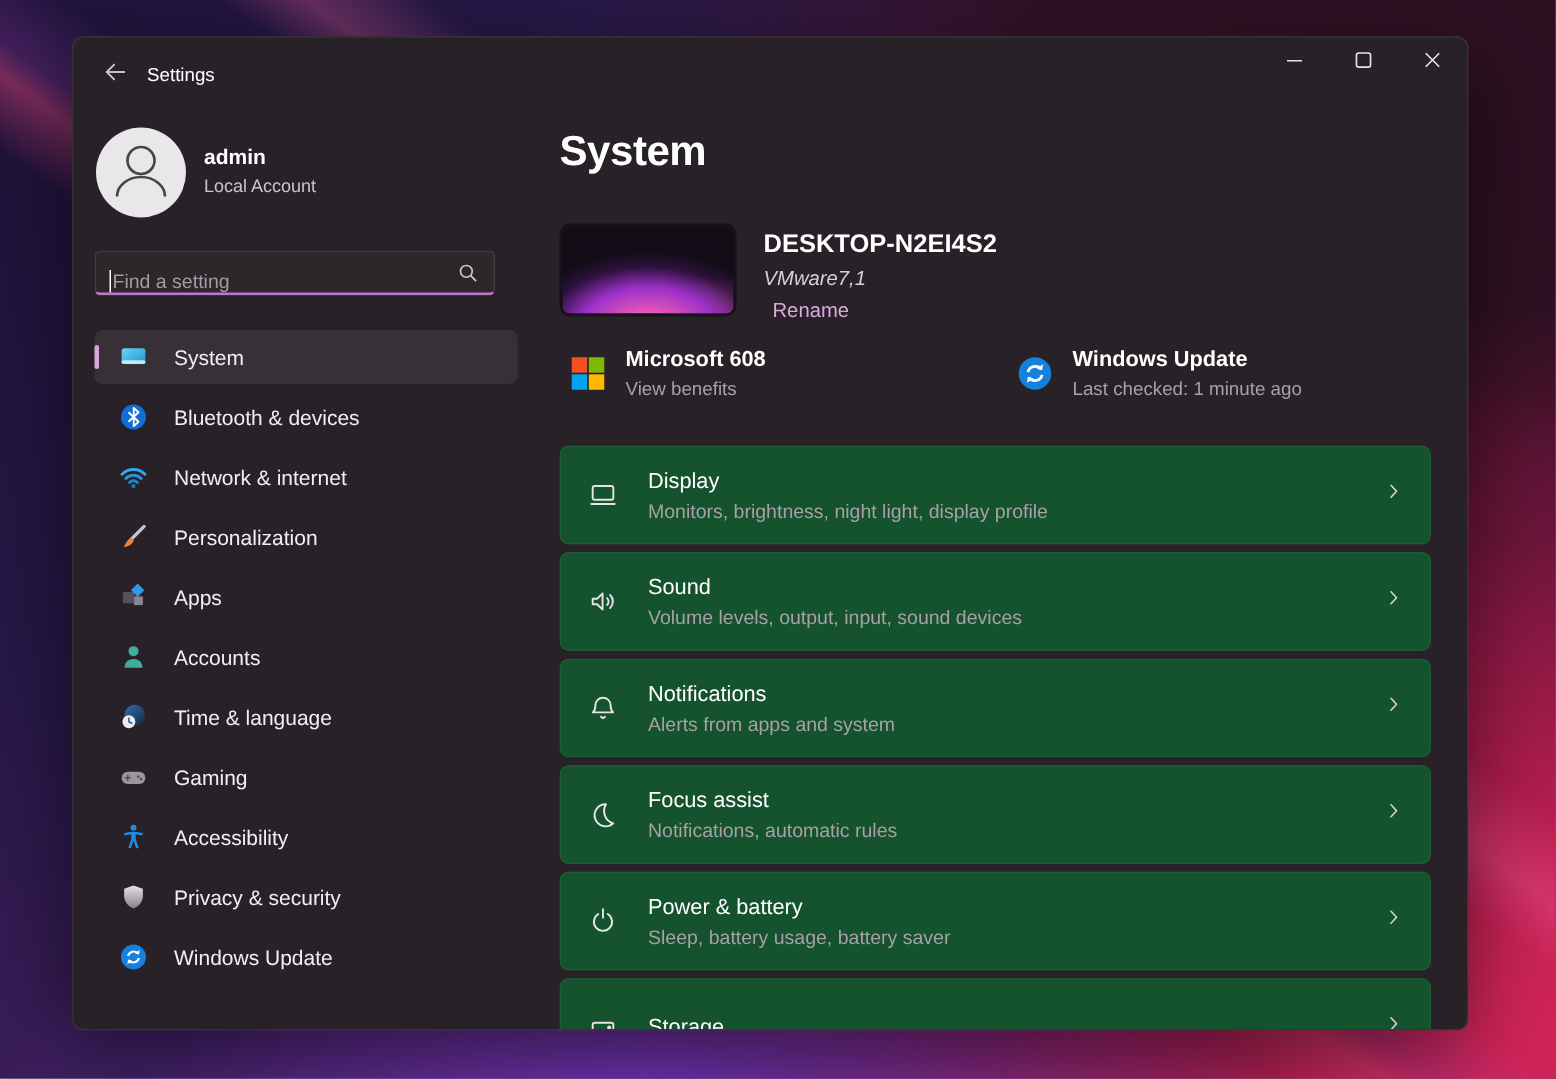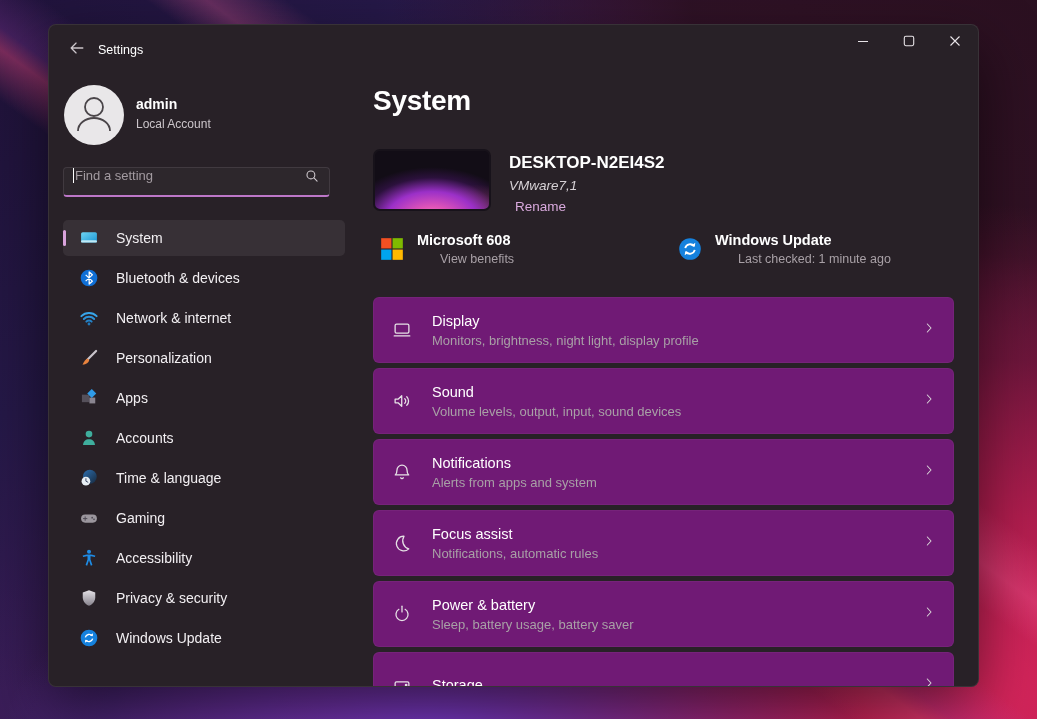--- a/index.html
+++ b/index.html
@@ -34,21 +34,21 @@
   .app-title{position:absolute; left:49px; top:18px; font-size:12.5px; color:#ffffff;}
   .controls{position:absolute; right:0; top:0; display:flex;}
   .ctl{width:46px; height:34px; display:flex; align-items:center; justify-content:center;}
   .ctl.close{border-top-right-radius:8px;}
   
   .avatar{position:absolute; left:15px; top:60px; width:60px; height:60px; border-radius:50%; background:#e9e7e9; display:flex; align-items:center; justify-content:center;}
   .account-name{position:absolute; left:87px; top:71px; font-size:14px; font-weight:bold;}
   .account-type{position:absolute; left:87px; top:92px; font-size:12px; color:#cbc5ca;}
   .search{position:absolute; left:14px; top:142px; width:267px; height:30px;
     background:#2d272c; border:1px solid #413a40; border-bottom:2px solid #bd77c8;
-    border-radius:4px; display:flex; align-items:flex-start; padding:0 9px;}
+    border-radius:4px; display:flex; align-items:flex-end; padding:0 9px;}
   .caret{width:1px; height:15px; background:#ffffff; margin-right:1px;}
   .search input{flex:1; background:transparent; border:none; outline:none; color:#fff; font-size:13px; font-family:"Liberation Sans",sans-serif;}
   .search input::placeholder{color:#a39ba1;}
   .nav-item{position:absolute; left:14px; width:282px; height:36px; border-radius:5px; display:flex; align-items:center; padding-left:16px;}
   .nav-item.selected{background:rgba(255,255,255,0.072);}
   .pill{position:absolute; left:0; top:10px; width:3px; height:16px; border-radius:2px; background:#d9a3dc;}
   .nav-icon{width:20px; height:20px; display:flex; align-items:center; justify-content:center;}
   .nav-icon svg{width:20px; height:20px;}
   .nav-label{margin-left:17px; font-size:14px; color:#f2eff2;}
   
@@ -58,24 +58,24 @@
     background:
       radial-gradient(95px 58px at 50% 118%, #ff8ad0 0%, #e054b8 22%, #9b30c8 48%, rgba(90,24,130,0.35) 72%, rgba(20,12,26,0) 90%),
       radial-gradient(70px 45px at 88% 112%, rgba(228,118,64,0.55), rgba(228,118,64,0) 70%),
       #120d16;}
   .device-name{position:absolute; left:460px; top:128px; font-size:17px; font-weight:700;}
   .device-model{position:absolute; left:460px; top:153px; font-size:13.5px; color:#d6d1d5;font-style:italic;}
   .rename-link{position:absolute; left:466px; top:174px; font-size:13.5px; color:#d9a9dd; cursor:default;}
   .quick{position:absolute; top:207px; display:flex; align-items:center;}
   .q-icon{display:flex; align-items:center; justify-content:center; margin-right:12px;}
   .q-title{display:block; font-size:14.5px; font-weight:700; color:#fff;}
-  .q-sub{display:block; font-size:12.5px; color:#a8a0a6; margin-top:4px;margin-left:23px;}
+  .q-sub{display:block; font-size:12.5px; color:#a8a0a6; margin-top:4px;}
   .bullet{color:#a857c0; margin-right:4px; font-size:12.5px;}
   .card{position:absolute; left:324px; width:581px; height:66px;
-    background:#701a75; border:1px solid rgba(255,255,255,0.045); border-radius:6px;
+    background:#14532d; border:1px solid rgba(255,255,255,0.045); border-radius:6px;
     display:flex; align-items:center; padding-left:16px;}
   .card-icon{width:24px; height:24px; display:flex; align-items:center; justify-content:center;}
   .card-icon svg{width:22px; height:22px;}
   .card-text{margin-left:18px; display:flex; flex-direction:column;}
   .card-title{font-size:14.5px; color:#ffffff;}
   .card-sub{font-size:13px; color:#a8a0a6; margin-top:4px;}
   .chev{position:absolute; right:16px; top:50%; transform:translateY(-50%);}
 </style>
 </head>
 <body>

